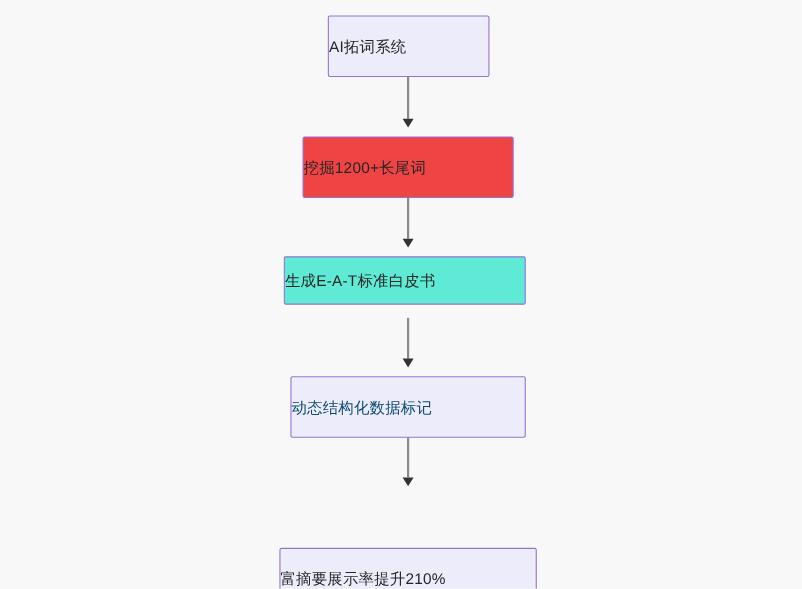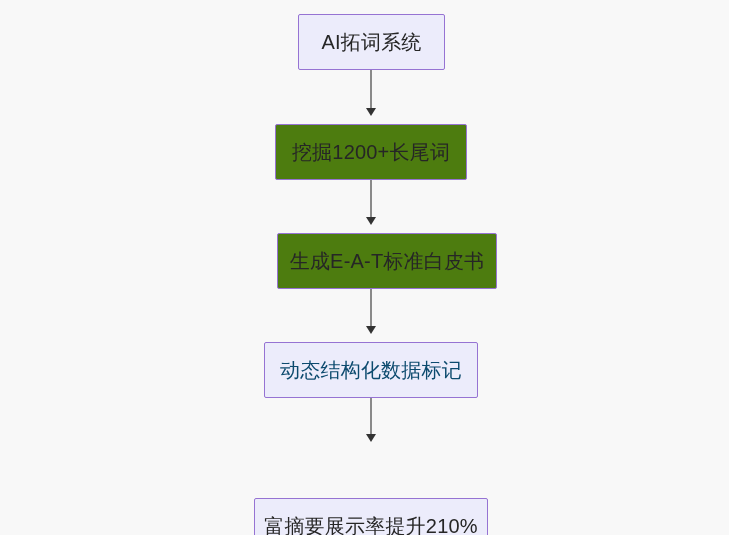--- a/index.html
+++ b/index.html
@@ -19,23 +19,23 @@
     height: 535px;
   }
   .node {
     position: absolute;
     box-sizing: border-box;
     background: #ececfb;
     border: 1.6px solid #9673d3;
     border-radius: 2px;
     display: flex;
     align-items: center;
-    justify-content: center;
+    justify-content: flex-start;
     color: #262626;
-    font-size: 20px;
+    font-size: 14px;
     line-height: 1.2;
     letter-spacing: 0.2px;
     white-space: nowrap;
   }
   .node-label {
     display: block;
     text-align: center;
   }
   .edge {
     position: absolute;
@@ -56,28 +56,28 @@
 
 <div id="flowchart">
 
   <div class="node" id="n1" style="left: 298px; top: 14px; width: 147px; height: 56px; background: rgb(236, 236, 251); border-color: rgb(150, 115, 211); color: rgb(38, 38, 38);">
     <span class="node-label">AI拓词系统</span>
   </div>
 
   <div class="edge" id="e1" style="left: 370px; top: 70px; height: 38px; background: rgb(138, 138, 138);"></div>
   <div class="arrowhead" id="a1" style="left: 365.5px; top: 107.5px; border-top-color: rgb(51, 51, 51);"></div>
 
-  <div class="node" id="n2" style="left: 275px; top: 124px; width: 192px; height: 56px; background: #4d7c0f; border-color: rgb(150, 115, 211); color: rgb(38, 38, 38);">
+  <div class="node" id="n2" style="left: 275px; top: 124px; width: 192px; height: 56px; background: #ef4444; border-color: rgb(150, 115, 211); color: rgb(38, 38, 38);">
     <span class="node-label">挖掘1200+长尾词</span>
   </div>
 
   <div class="edge" id="e2" style="left: 370px; top: 180px; height: 37px; background: rgb(138, 138, 138);"></div>
   <div class="arrowhead" id="a2" style="left: 365.5px; top: 216.5px; border-top-color: rgb(51, 51, 51);"></div>
 
-  <div class="node" id="n3" style="left: 277px; top: 233px; width: 220px; height: 56px; background: #4d7c0f; border-color: rgb(150, 115, 211); color: rgb(38, 38, 38);">
+  <div class="node" id="n3" style="left: 258px; top: 233px; width: 220px; height: 44px; background: #5eead4; border-color: rgb(150, 115, 211); color: rgb(38, 38, 38);">
     <span class="node-label">生成E-A-T标准白皮书</span>
   </div>
 
   <div class="edge" id="e3" style="left: 370px; top: 289px; height: 37px; background: rgb(138, 138, 138);"></div>
   <div class="arrowhead" id="a3" style="left: 365.5px; top: 325.5px; border-top-color: rgb(51, 51, 51);"></div>
 
   <div class="node" id="n4" style="left: 264px; top: 342px; width: 214px; height: 56px; background: rgb(236, 236, 251); border-color: rgb(150, 115, 211); color: #0c4a6e;">
     <span class="node-label">动态结构化数据标记</span>
   </div>
 

